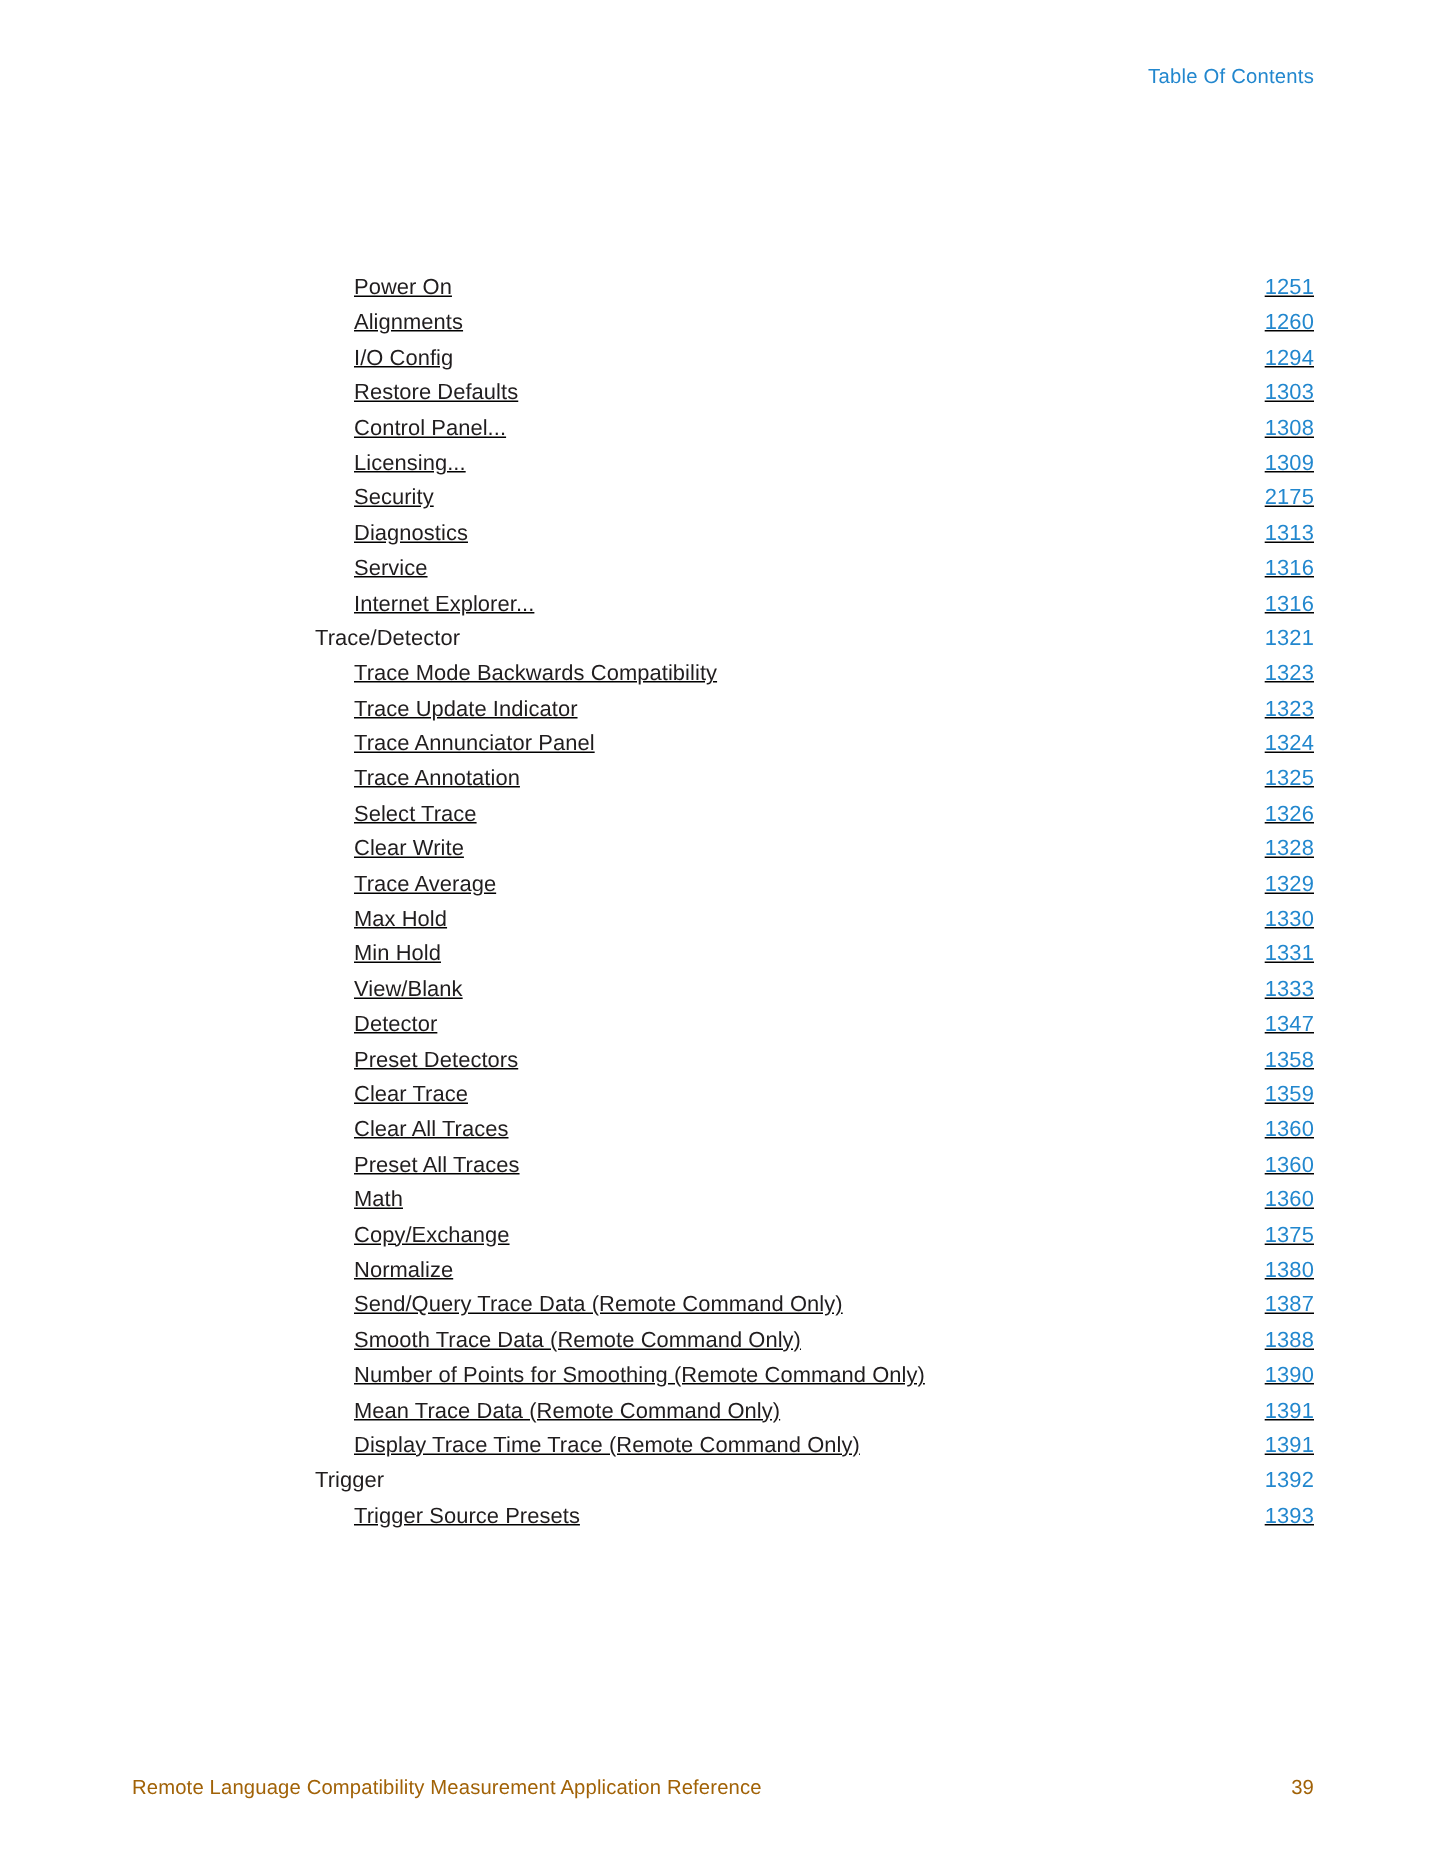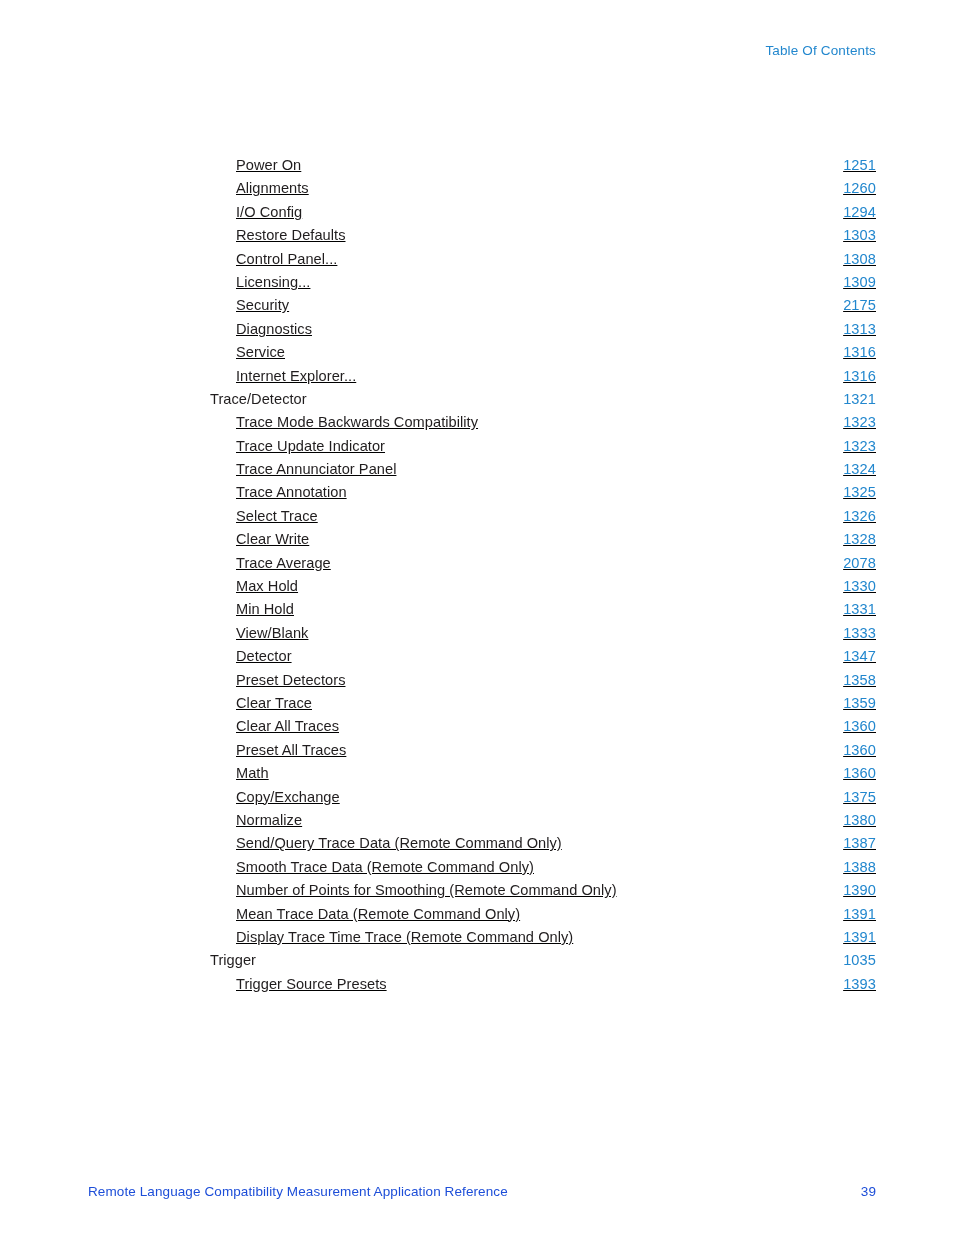--- a/index.html
+++ b/index.html
@@ -64,36 +64,37 @@
     flex: 1 1 auto;
     min-width: 4px;
   }
 
   .toc-entry .entry-page {
     font-size: 14.6px;
     color: #2287ce;
     letter-spacing: 0.1px;
     flex: 0 0 auto;
     text-align: right;
+    margin-top: 27px;
   }
 
   
   .toc-entry.level-1 { padding-left: 0px; }
   .toc-entry.level-2 { padding-left: 26px; text-decoration: underline; }
 
   
   .running-footer {
     position: absolute;
     top: 1184px;
     left: 88px;
     width: 788px;
     display: flex;
     align-items: baseline;
     justify-content: space-between;
-    color: #1d4ed8;
+    color: #a16207;
     font-size: 13.5px;
     letter-spacing: 0.1px;
     white-space: nowrap;
   }
 </style>
 </head>
 <body>
 
 <div class="page">
 
@@ -181,21 +182,21 @@
         <span class="entry-page">1326</span>
       </div>
       <div class="toc-entry level-2">
         <span class="entry-title">Clear Write</span>
         <span class="entry-filler"></span>
         <span class="entry-page">1328</span>
       </div>
       <div class="toc-entry level-2">
         <span class="entry-title">Trace Average</span>
         <span class="entry-filler"></span>
-        <span class="entry-page">2078</span>
+        <span class="entry-page">1329</span>
       </div>
       <div class="toc-entry level-2">
         <span class="entry-title">Max Hold</span>
         <span class="entry-filler"></span>
         <span class="entry-page">1330</span>
       </div>
       <div class="toc-entry level-2">
         <span class="entry-title">Min Hold</span>
         <span class="entry-filler"></span>
         <span class="entry-page">1331</span>
@@ -266,21 +267,21 @@
         <span class="entry-page">1391</span>
       </div>
       <div class="toc-entry level-2">
         <span class="entry-title">Display Trace Time Trace (Remote Command Only)</span>
         <span class="entry-filler"></span>
         <span class="entry-page">1391</span>
       </div>
       <div class="toc-entry level-1">
         <span class="entry-title">Trigger</span>
         <span class="entry-filler"></span>
-        <span class="entry-page">1035</span>
+        <span class="entry-page">1392</span>
       </div>
       <div class="toc-entry level-2">
         <span class="entry-title">Trigger Source Presets</span>
         <span class="entry-filler"></span>
         <span class="entry-page">1393</span>
       </div>
     </div>
 
   <div class="running-footer">
     <span>Remote Language Compatibility Measurement Application Reference</span>

